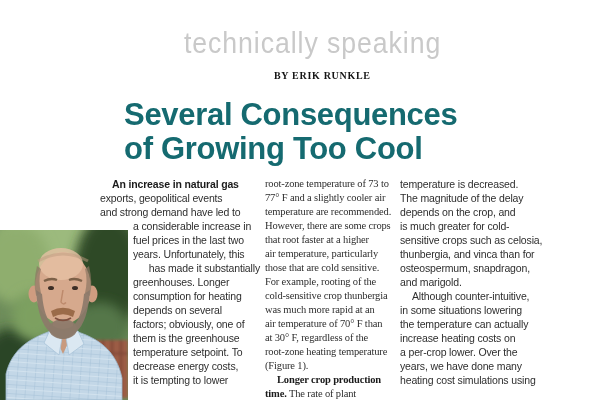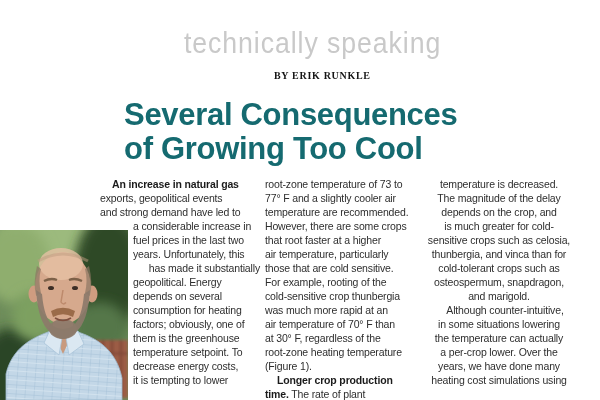--- a/index.html
+++ b/index.html
@@ -26,22 +26,22 @@
     font-size:31px; line-height:34px; font-weight:700;
     letter-spacing:-0.3px; color:#156a70; white-space:nowrap;
   }
 
   .article-col {
     position:absolute; top:177px;
     font-size:10.5px; line-height:14px; letter-spacing:-0.15px;
     color:#2e2e2e;
   }
   .col-0 { left:100px; width:160px; }
-  .col-1 { left:265px; width:150px; }
-  .col-2 { left:419px; width:160px;text-align:center; }
+  .col-1 { left:265px; width:150px;font-family:Liberation Serif, serif; }
+  .col-2 { left:400px; width:160px; }
   .line  { height:14px; white-space:nowrap; }
   .b     { font-weight:700; color:#1b1b1b; }
 
   .photo {
     position:absolute; left:0; top:230px; width:128px; height:170px;
     overflow:hidden;
   }
   .photo svg { display:block; }
 </style>
 </head>
@@ -123,23 +123,23 @@
   </div>
 
   <div class="article-col col-0" style="color: rgb(46, 46, 46);">
       <div class="line" style="padding-left: 12px;"><span class="b">An increase in natural gas</span></div>
       <div class="line"><span>exports, geopolitical events</span></div>
       <div class="line"><span>and strong demand have led to</span></div>
       <div class="line" style="padding-left: 33px;"><span>a considerable increase in</span></div>
       <div class="line" style="padding-left: 33px;"><span>fuel prices in the last two</span></div>
       <div class="line" style="padding-left: 33px;"><span>years. Unfortunately, this</span></div>
       <div class="line" style="padding-left: 33px; text-align: right;"><span>has made it substantially</span></div>
-      <div class="line" style="padding-left: 33px;"><span>geopolitical. Energy</span></div>
+      <div class="line" style="padding-left: 33px;"><span>greenhouses. Longer</span></div>
+      <div class="line" style="padding-left: 33px;"><span>consumption for heating</span></div>
       <div class="line" style="padding-left: 33px;"><span>depends on several</span></div>
-      <div class="line" style="padding-left: 33px;"><span>consumption for heating</span></div>
       <div class="line" style="padding-left: 33px;"><span>factors; obviously, one of</span></div>
       <div class="line" style="padding-left: 33px;"><span>them is the greenhouse</span></div>
       <div class="line" style="padding-left: 33px;"><span>temperature setpoint. To</span></div>
       <div class="line" style="padding-left: 33px;"><span>decrease energy costs,</span></div>
       <div class="line" style="padding-left: 33px;"><span>it is tempting to lower</span></div>
     </div>
   <div class="article-col col-1" style="color: rgb(46, 46, 46);">
       <div class="line"><span>root-zone temperature of 73 to</span></div>
       <div class="line"><span>77° F and a slightly cooler air</span></div>
       <div class="line"><span>temperature are recommended.</span></div>
@@ -157,24 +157,24 @@
       <div class="line" style="padding-left: 12px;"><span class="b">Longer crop production</span></div>
       <div class="line"><span class="b">time.</span><span> The rate of plant</span></div>
     </div>
   <div class="article-col col-2" style="color: rgb(46, 46, 46);">
       <div class="line"><span>temperature is decreased.</span></div>
       <div class="line"><span>The magnitude of the delay</span></div>
       <div class="line"><span>depends on the crop, and</span></div>
       <div class="line"><span>is much greater for cold-</span></div>
       <div class="line"><span>sensitive crops such as celosia,</span></div>
       <div class="line"><span>thunbergia, and vinca than for</span></div>
-      <div class="line"><span>cold-tolerant crops such as</span></div>
       <div class="line"><span>osteospermum, snapdragon,</span></div>
       <div class="line"><span>and marigold.</span></div>
       <div class="line" style="padding-left: 12px;"><span>Although counter-intuitive,</span></div>
       <div class="line"><span>in some situations lowering</span></div>
       <div class="line"><span>the temperature can actually</span></div>
+      <div class="line"><span>increase heating costs on</span></div>
       <div class="line"><span>a per-crop lower. Over the</span></div>
       <div class="line"><span>years, we have done many</span></div>
       <div class="line"><span>heating cost simulations using</span></div>
     </div>
 
 </div>
 
 </body></html>

